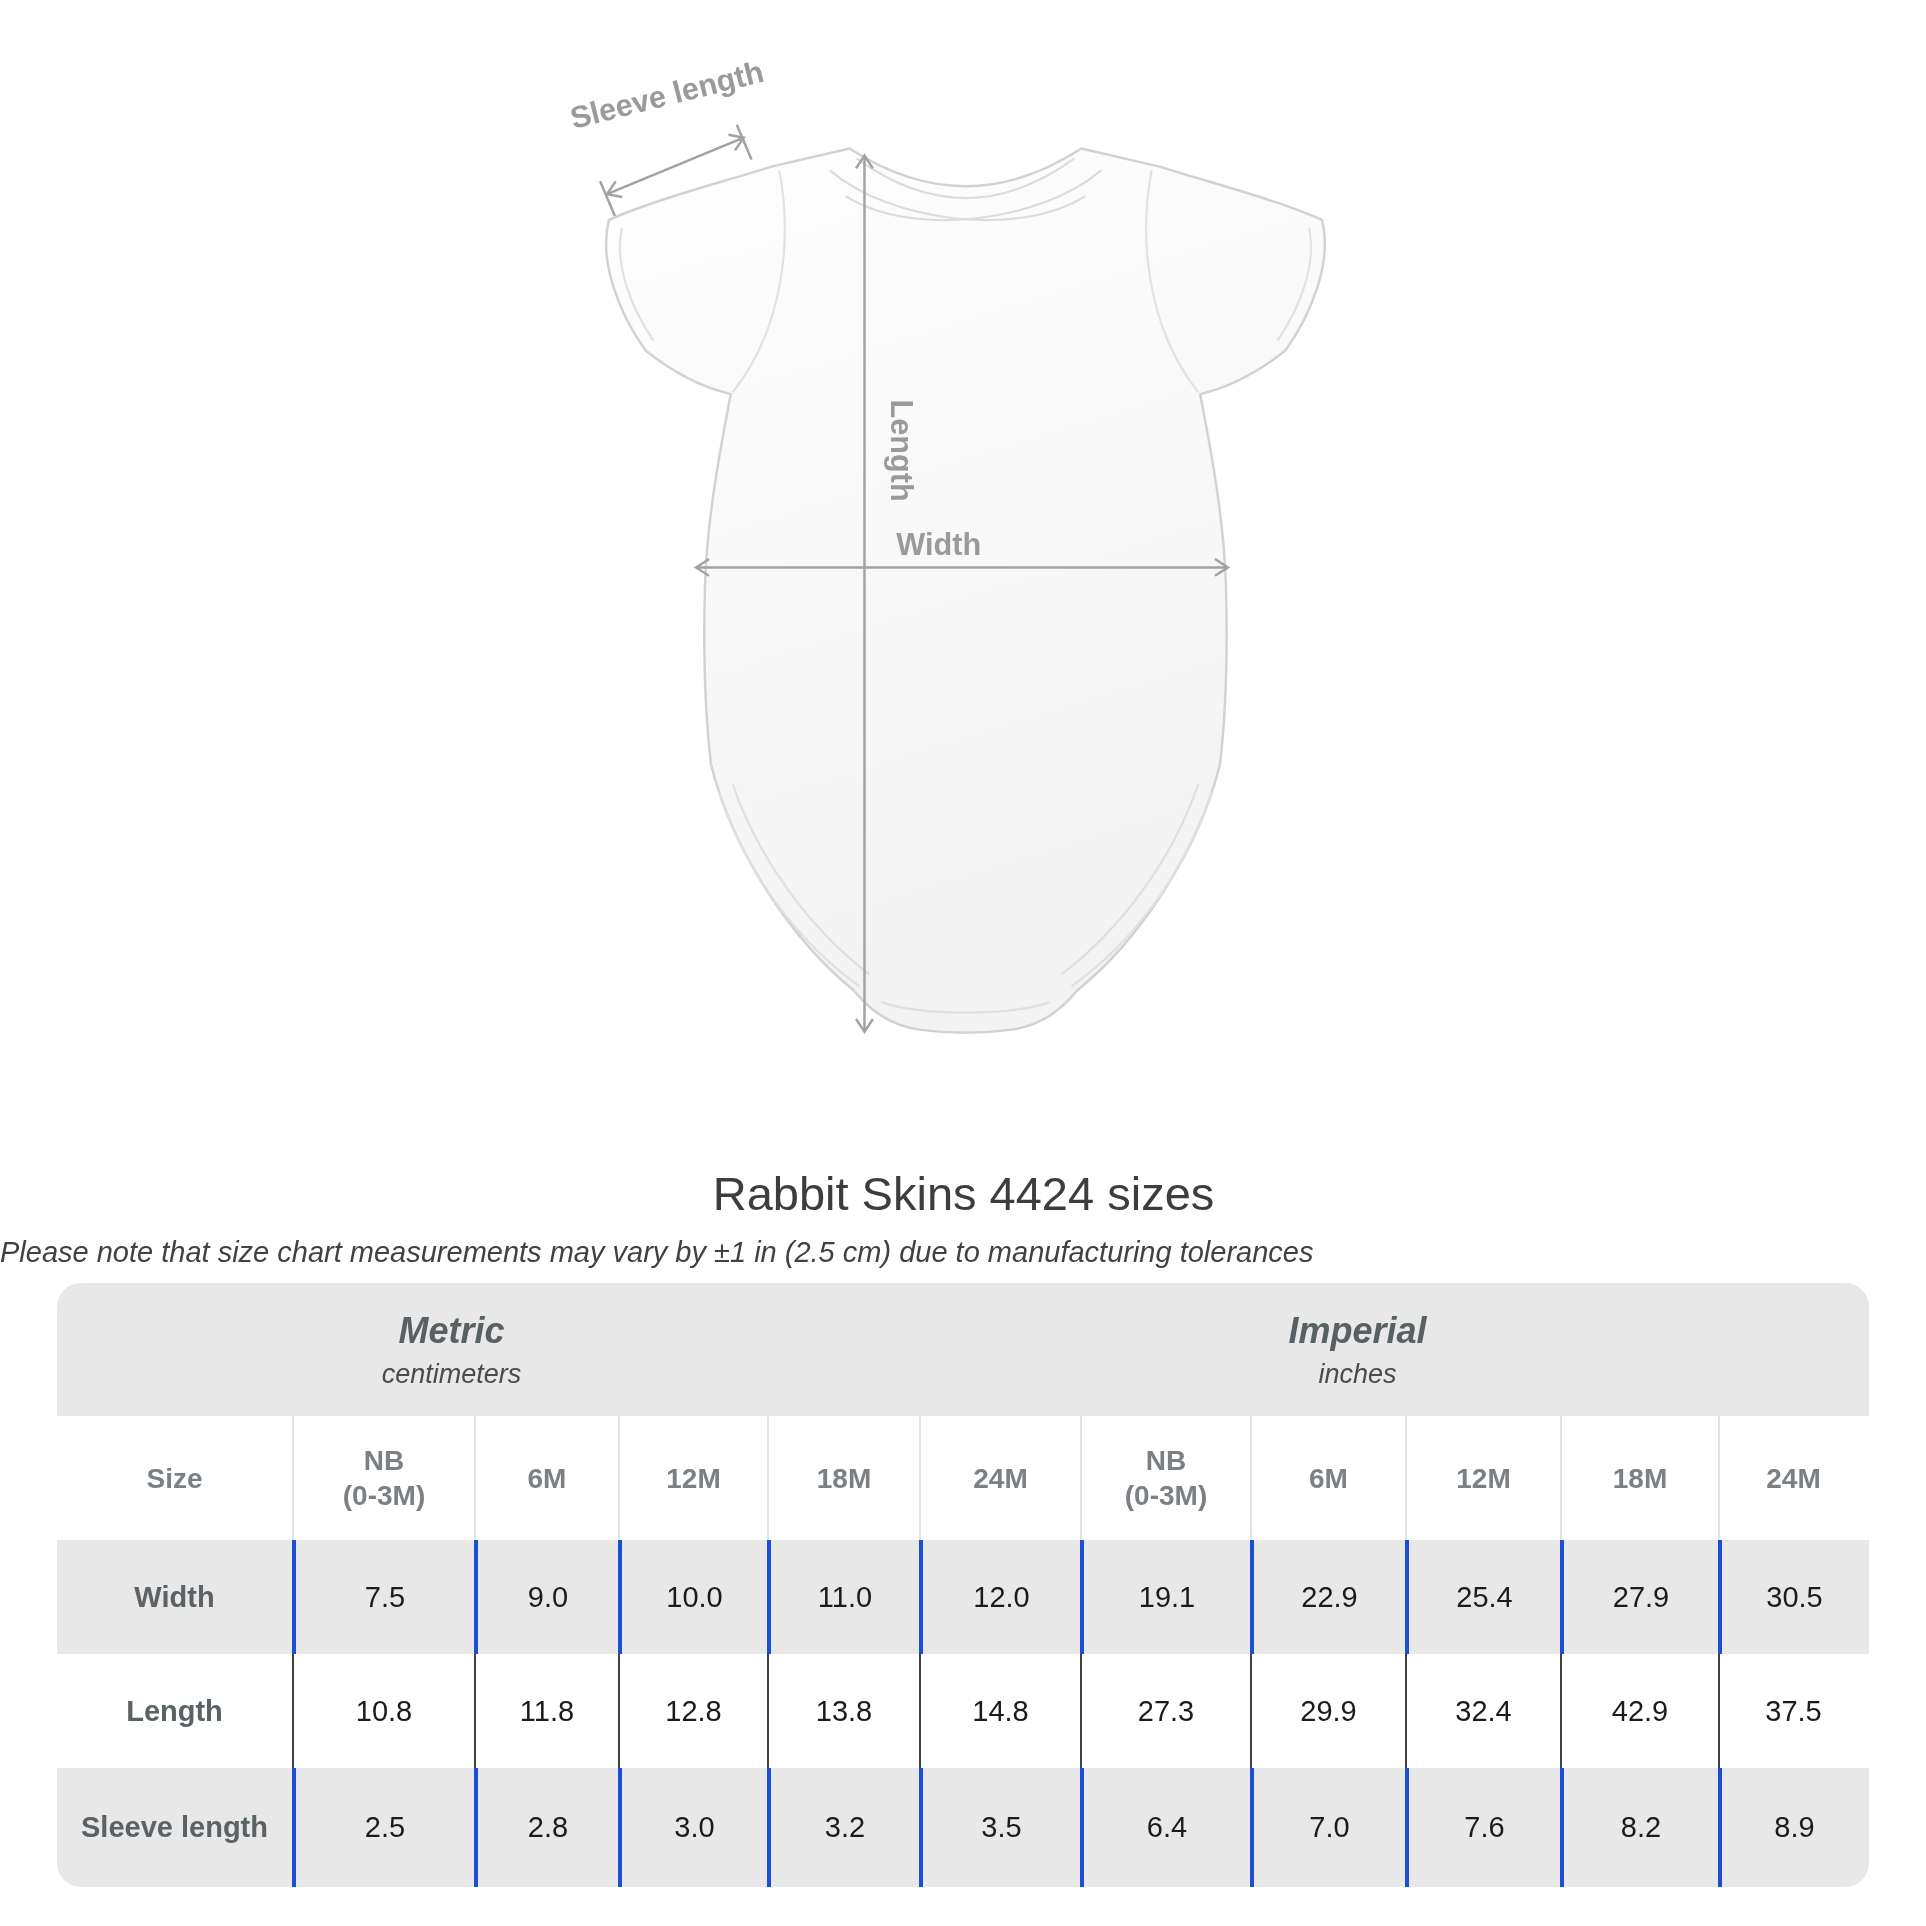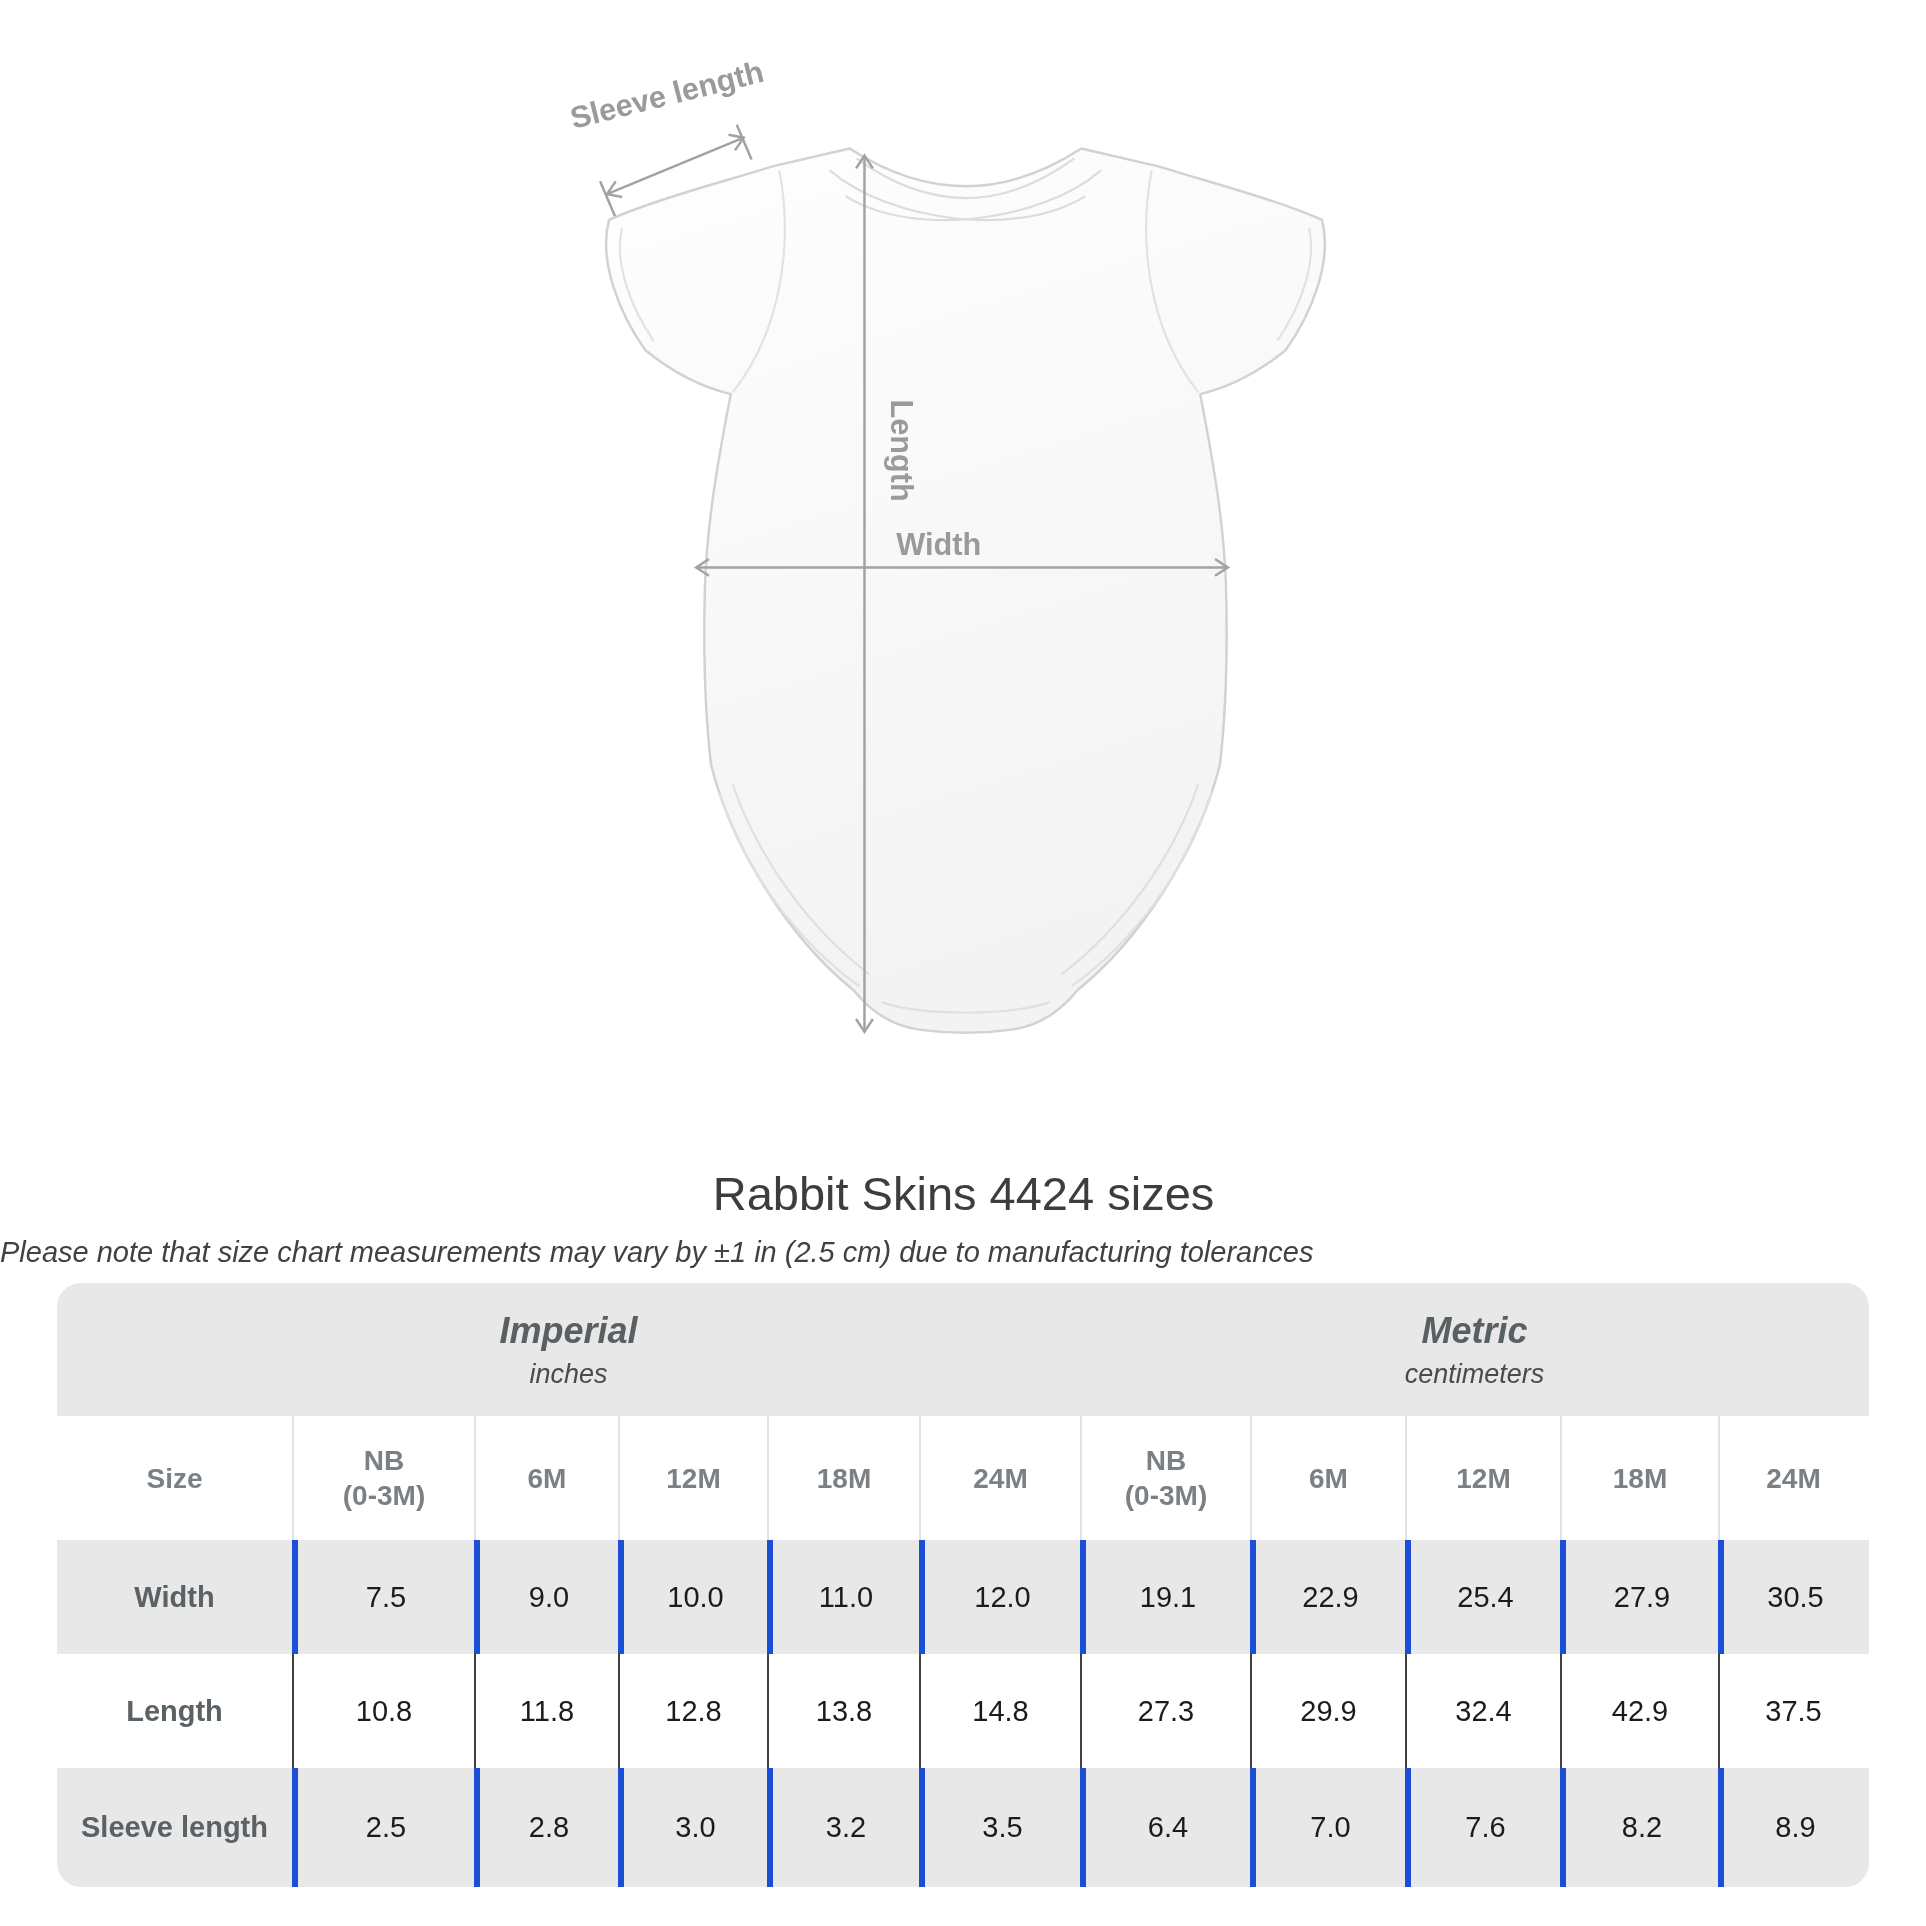--- a/index.html
+++ b/index.html
@@ -32,21 +32,21 @@
   .group-unit{font-size:27px;font-style:italic;color:#4b4b4b;}
   .trow{display:grid;grid-template-columns:var(--cols);}
   .hrow{height:124px;background:#ffffff;}
   .drow{height:114px;}
   .drow.last{height:119px;}
   .drow.shade{background:#e9e8e8;}
   .drow.light{background:#ffffff;}
   .cell{display:flex;align-items:center;justify-content:center;}
   .hrow .cell + .cell{border-left:2px solid #e2e2e2;}
   .light .cell + .cell{border-left:2px solid #404040;}
-  .shade .cell + .cell{border-left:6px solid #1d4ed8;}
+  .shade .cell + .cell{border-left:4px solid #1d4ed8;}
   .hdr{font-size:28px;font-weight:700;color:#7b8085;white-space:pre-line;text-align:center;line-height:1.25;}
   .rlabel{font-size:29px;font-weight:700;color:#5b6266;}
   .val{font-size:29px;color:#1b1b1b;}
 </style>
 </head>
 <body>
 
 <div class="hero">
   <svg width="1927" height="1119" viewBox="0 0 1946 1130">
     <defs>
@@ -120,27 +120,27 @@
     <text x="948" y="560" text-anchor="middle" font-size="31" font-weight="700" fill="#9a9a9a">Width</text>
   </svg>
 </div>
 
 <h1 class="page-title">Rabbit Skins 4424 sizes</h1>
 <p class="page-subtitle">Please note that size chart measurements may vary by ±1 in (2.5 cm) due to manufacturing tolerances</p>
 
 <div class="size-table">
 
   <div class="band">
+    <div class="band-group metric">
+      <span class="group-name">Metric</span>
+      <span class="group-unit">centimeters</span>
+    </div>
     <div class="band-group imperial">
       <span class="group-name">Imperial</span>
       <span class="group-unit">inches</span>
-    </div>
-    <div class="band-group metric">
-      <span class="group-name">Metric</span>
-      <span class="group-unit">centimeters</span>
     </div>
   </div>
 
   <div class="trow hrow">
     <div class="cell hdr">Size</div>
     <div class="cell hdr">NB
 (0-3M)</div>
     <div class="cell hdr">6M</div>
     <div class="cell hdr">12M</div>
     <div class="cell hdr">18M</div>

